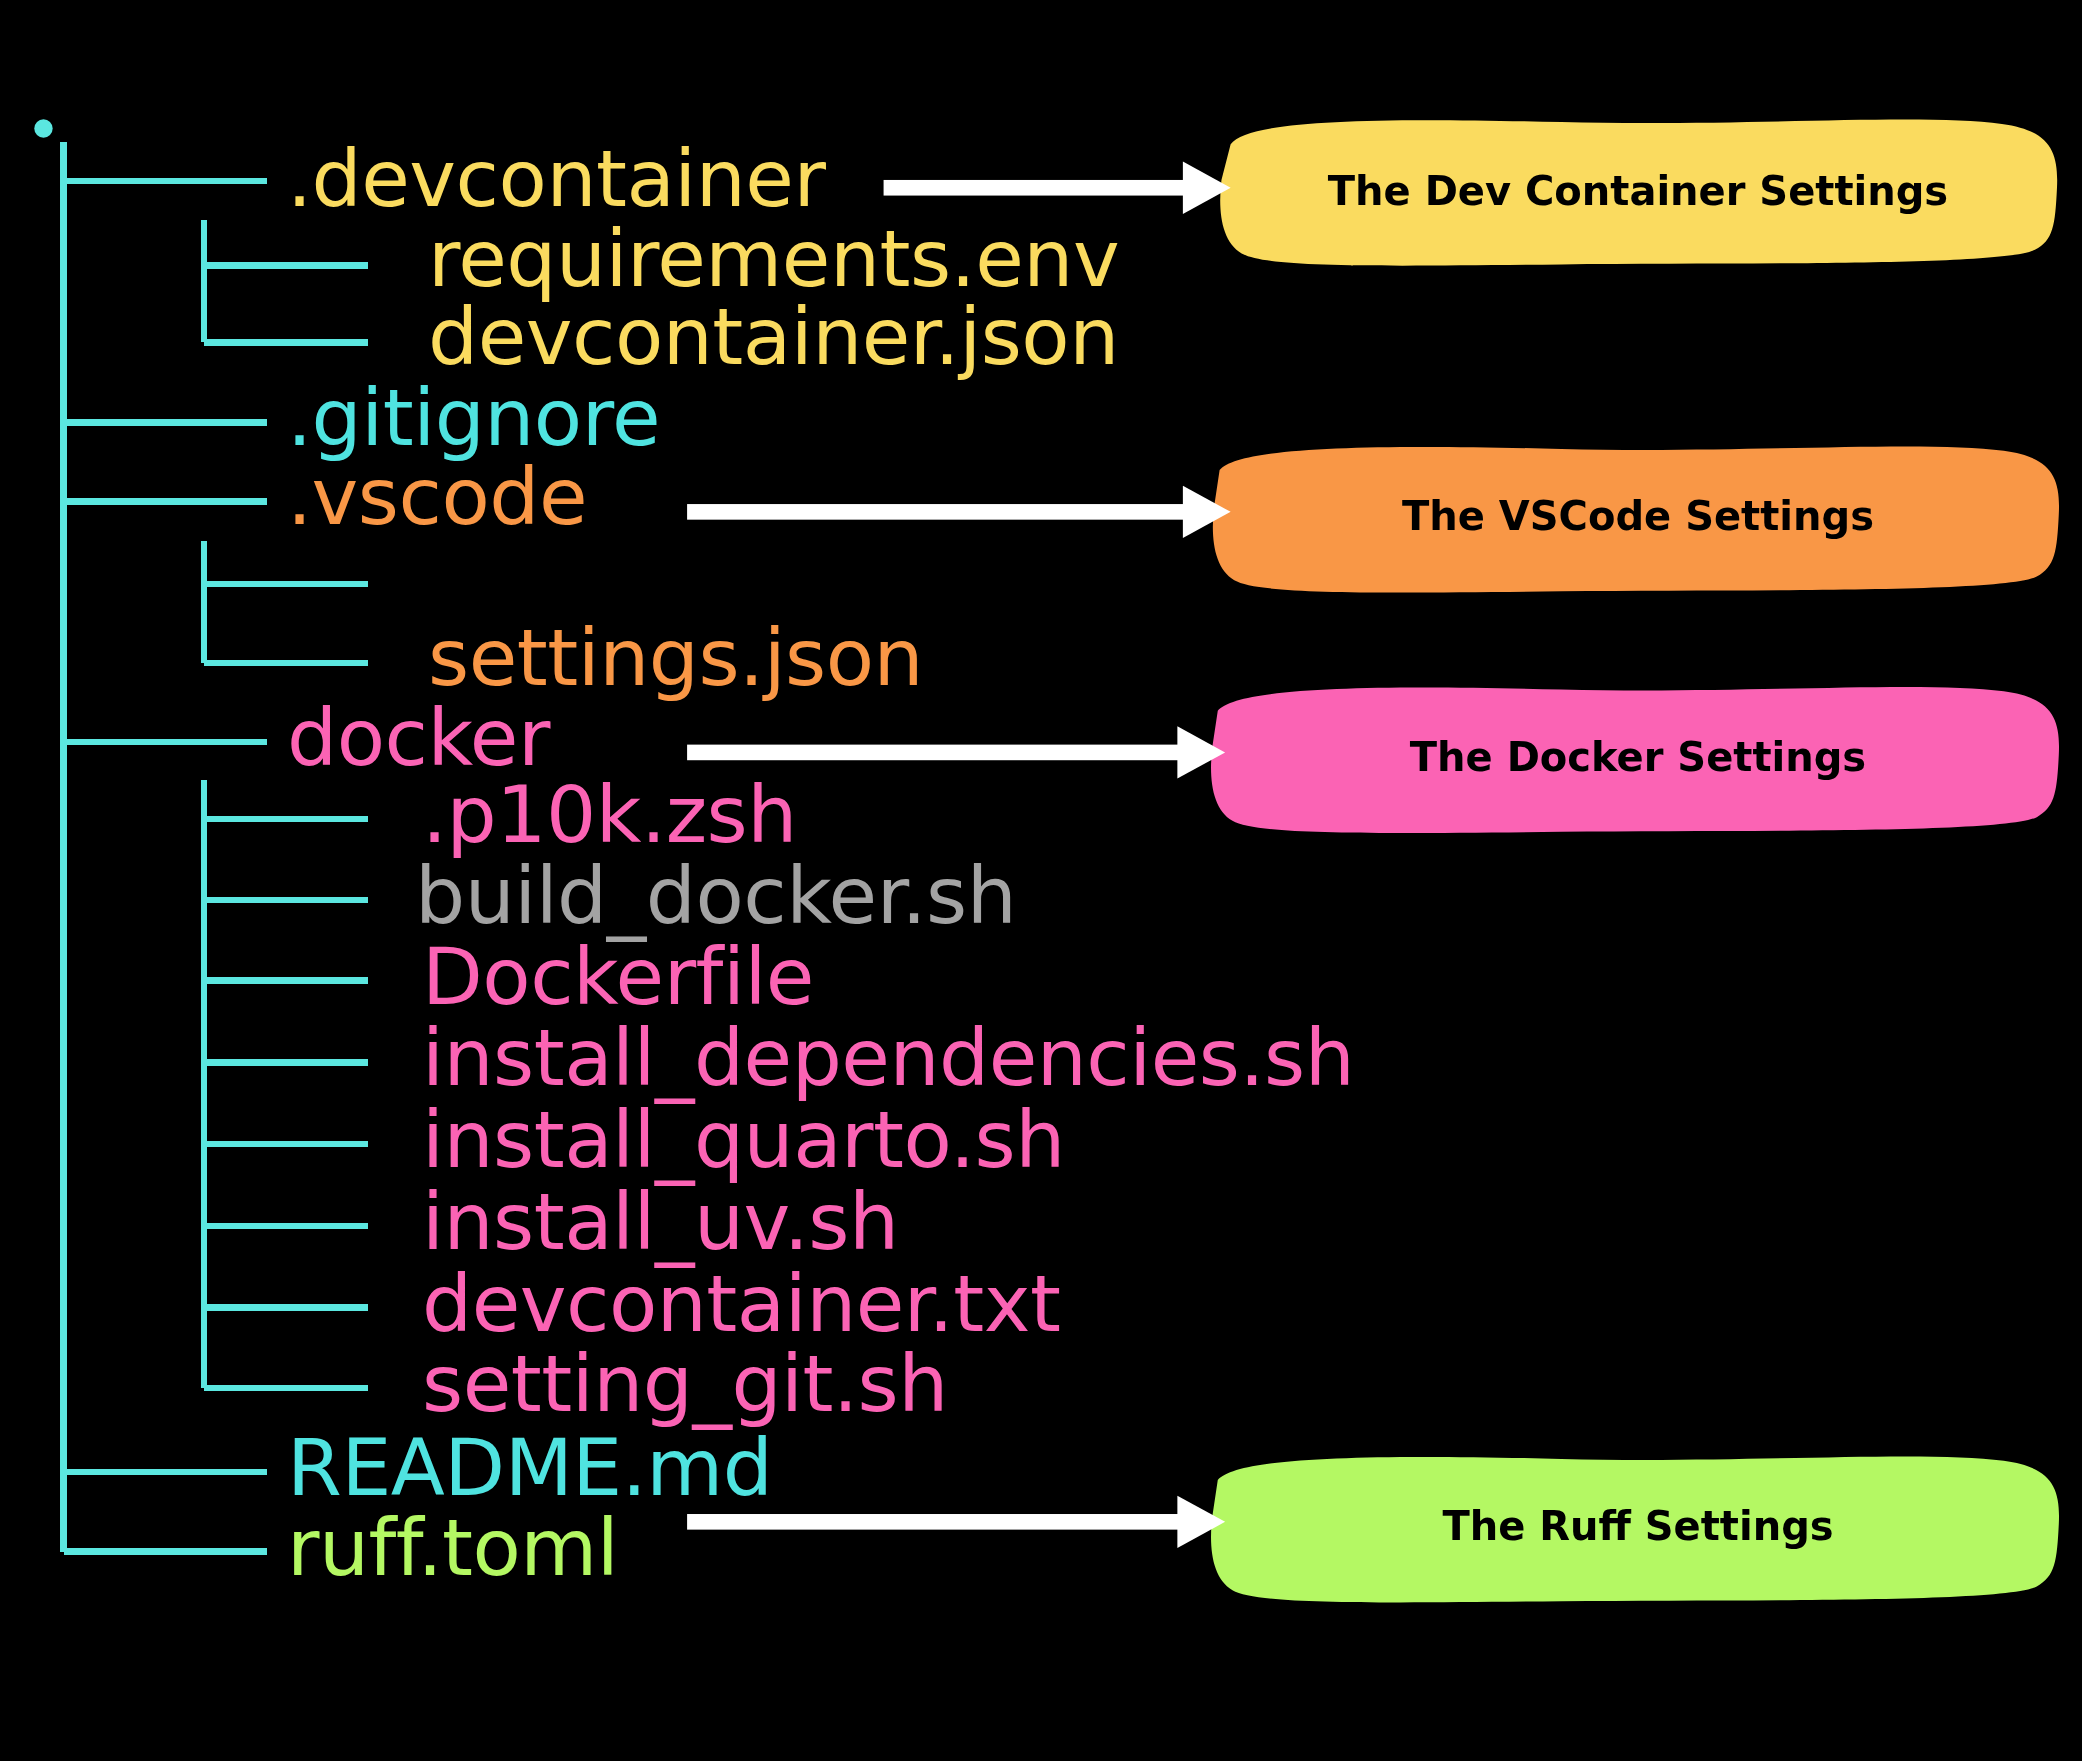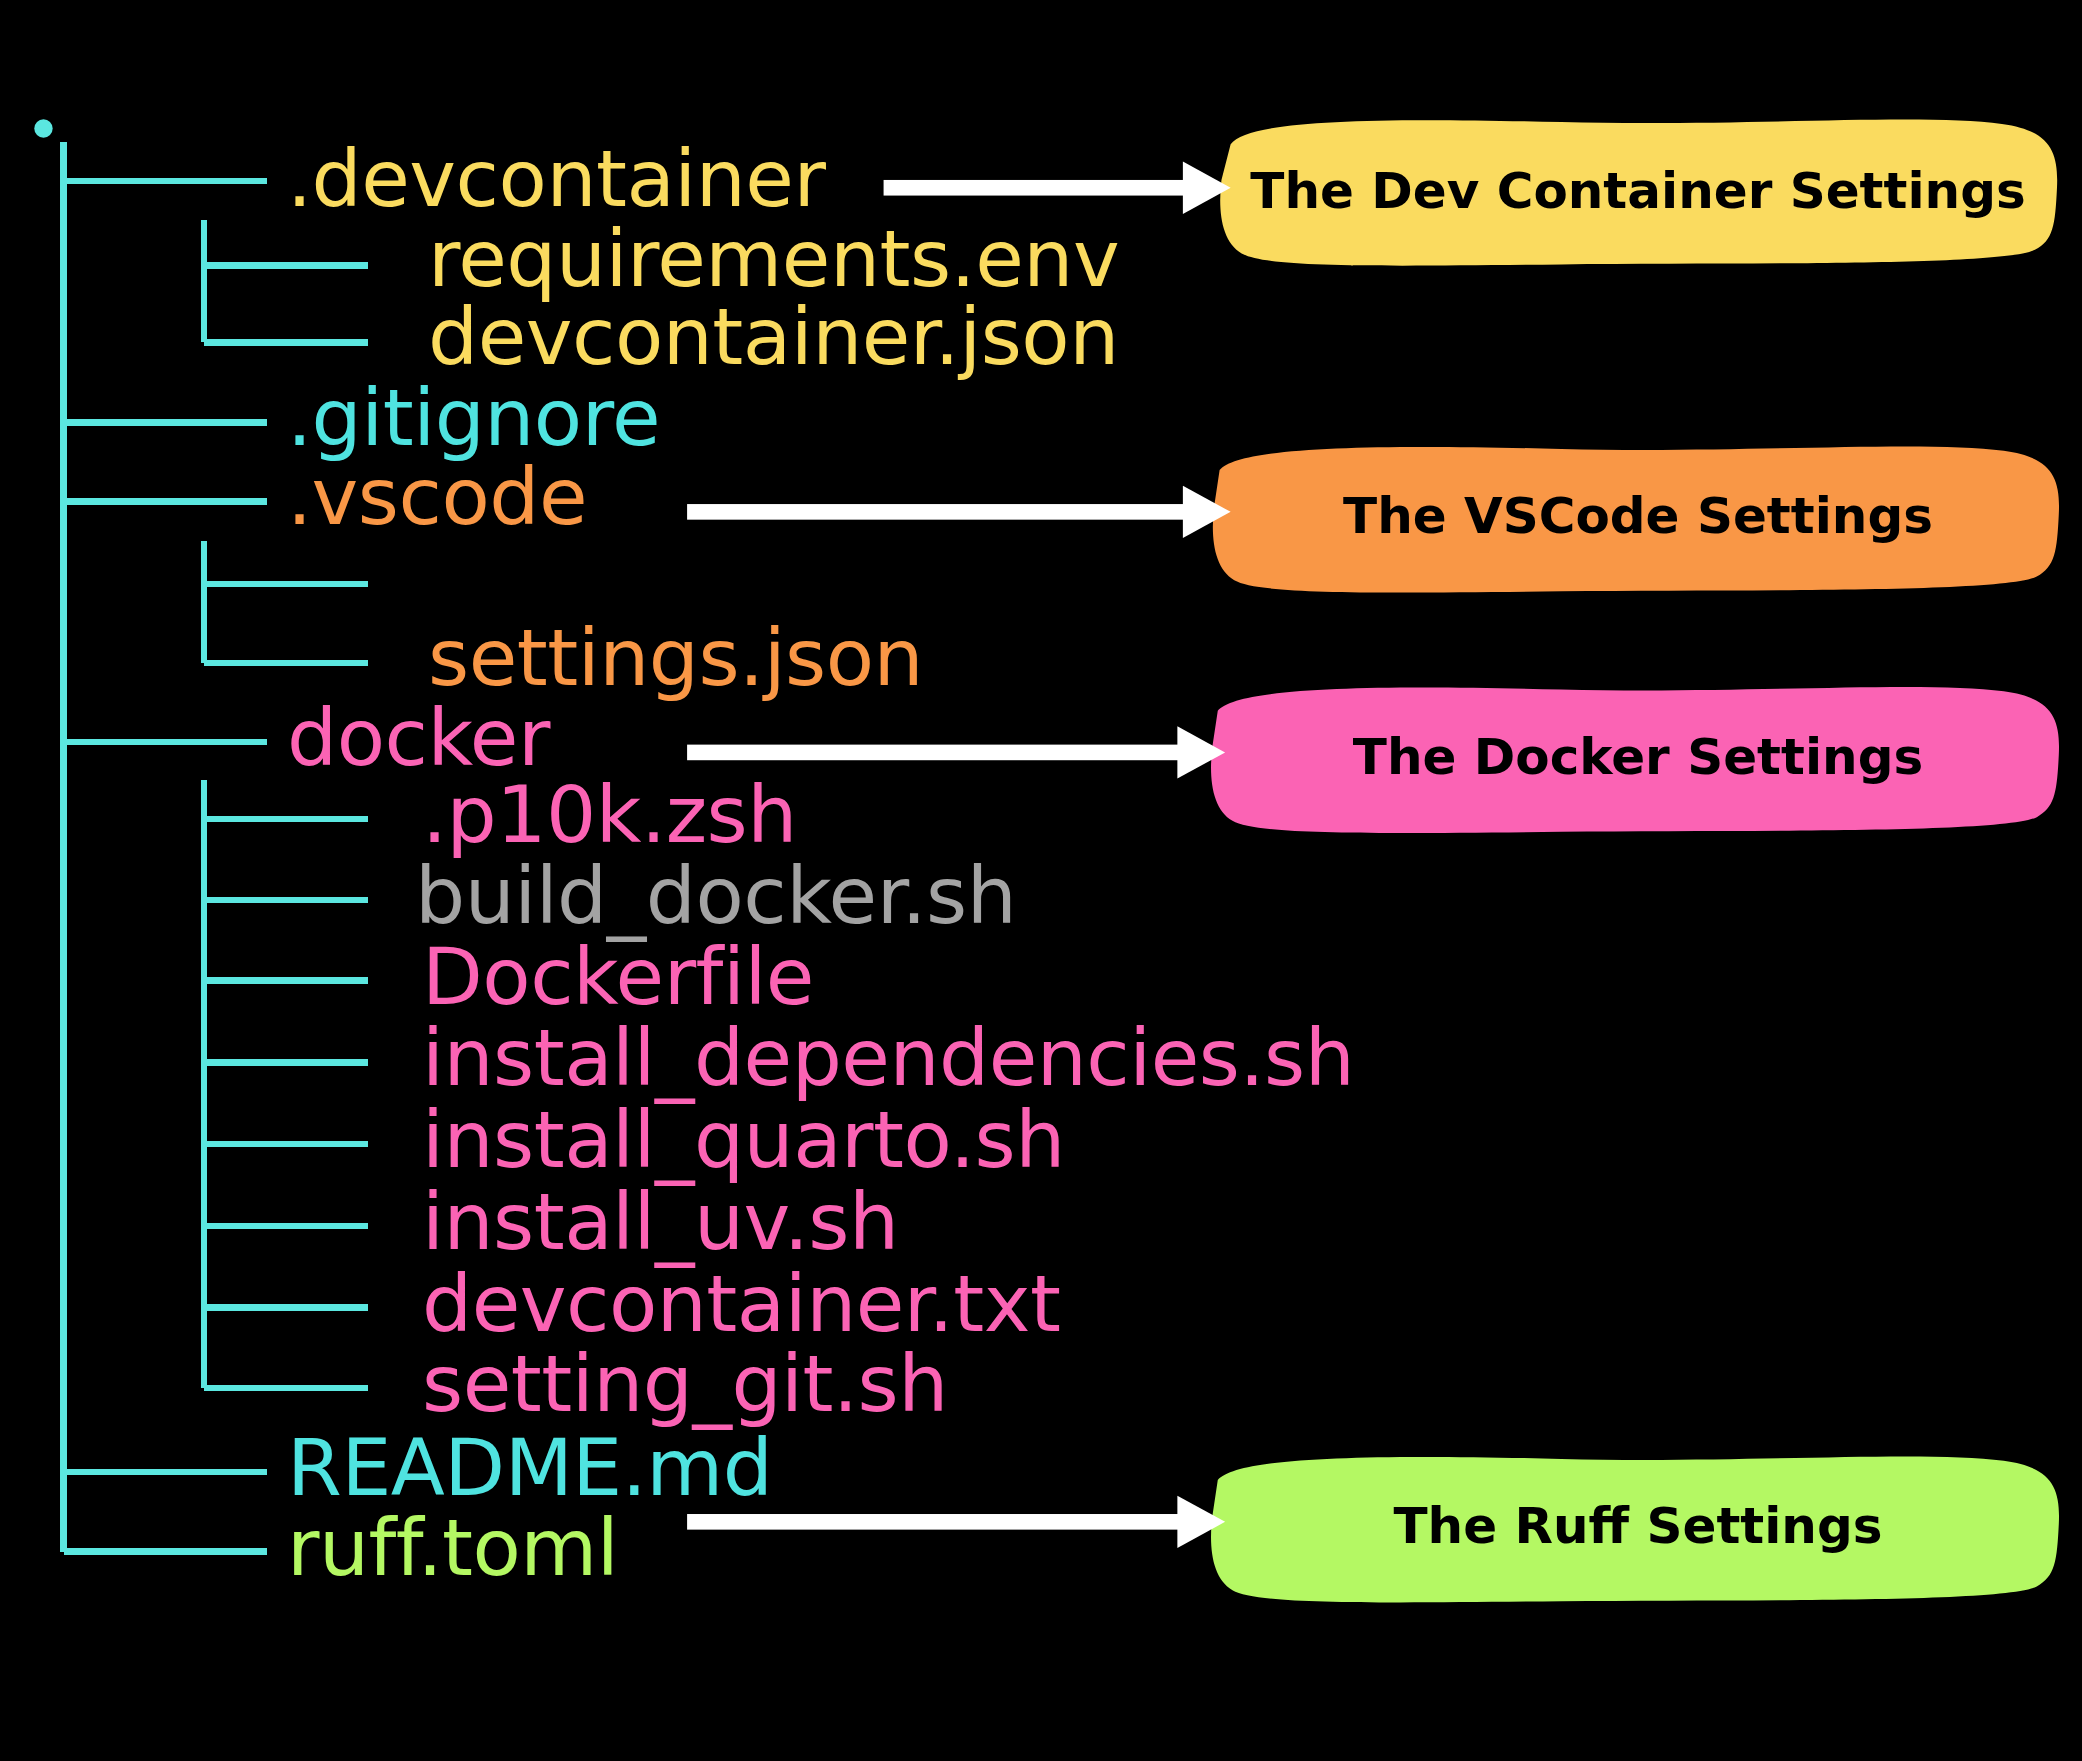--- a/index.html
+++ b/index.html
@@ -14,21 +14,21 @@
     font-size:79px;
     line-height:79px;
     white-space:nowrap;
     letter-spacing:-0.5px;
   }
   .callout-text{
     position:absolute;
     color:#000;
     font-family:"DejaVu Sans", sans-serif;
     font-weight:bold;
-    font-size:50px;
+    font-size:40px;
     line-height:50px;
     white-space:nowrap;
     text-align:center;
     transform:translate(-50%,-50%);
     letter-spacing:0px;
   }
 </style>
 </head>
 <body>
 

